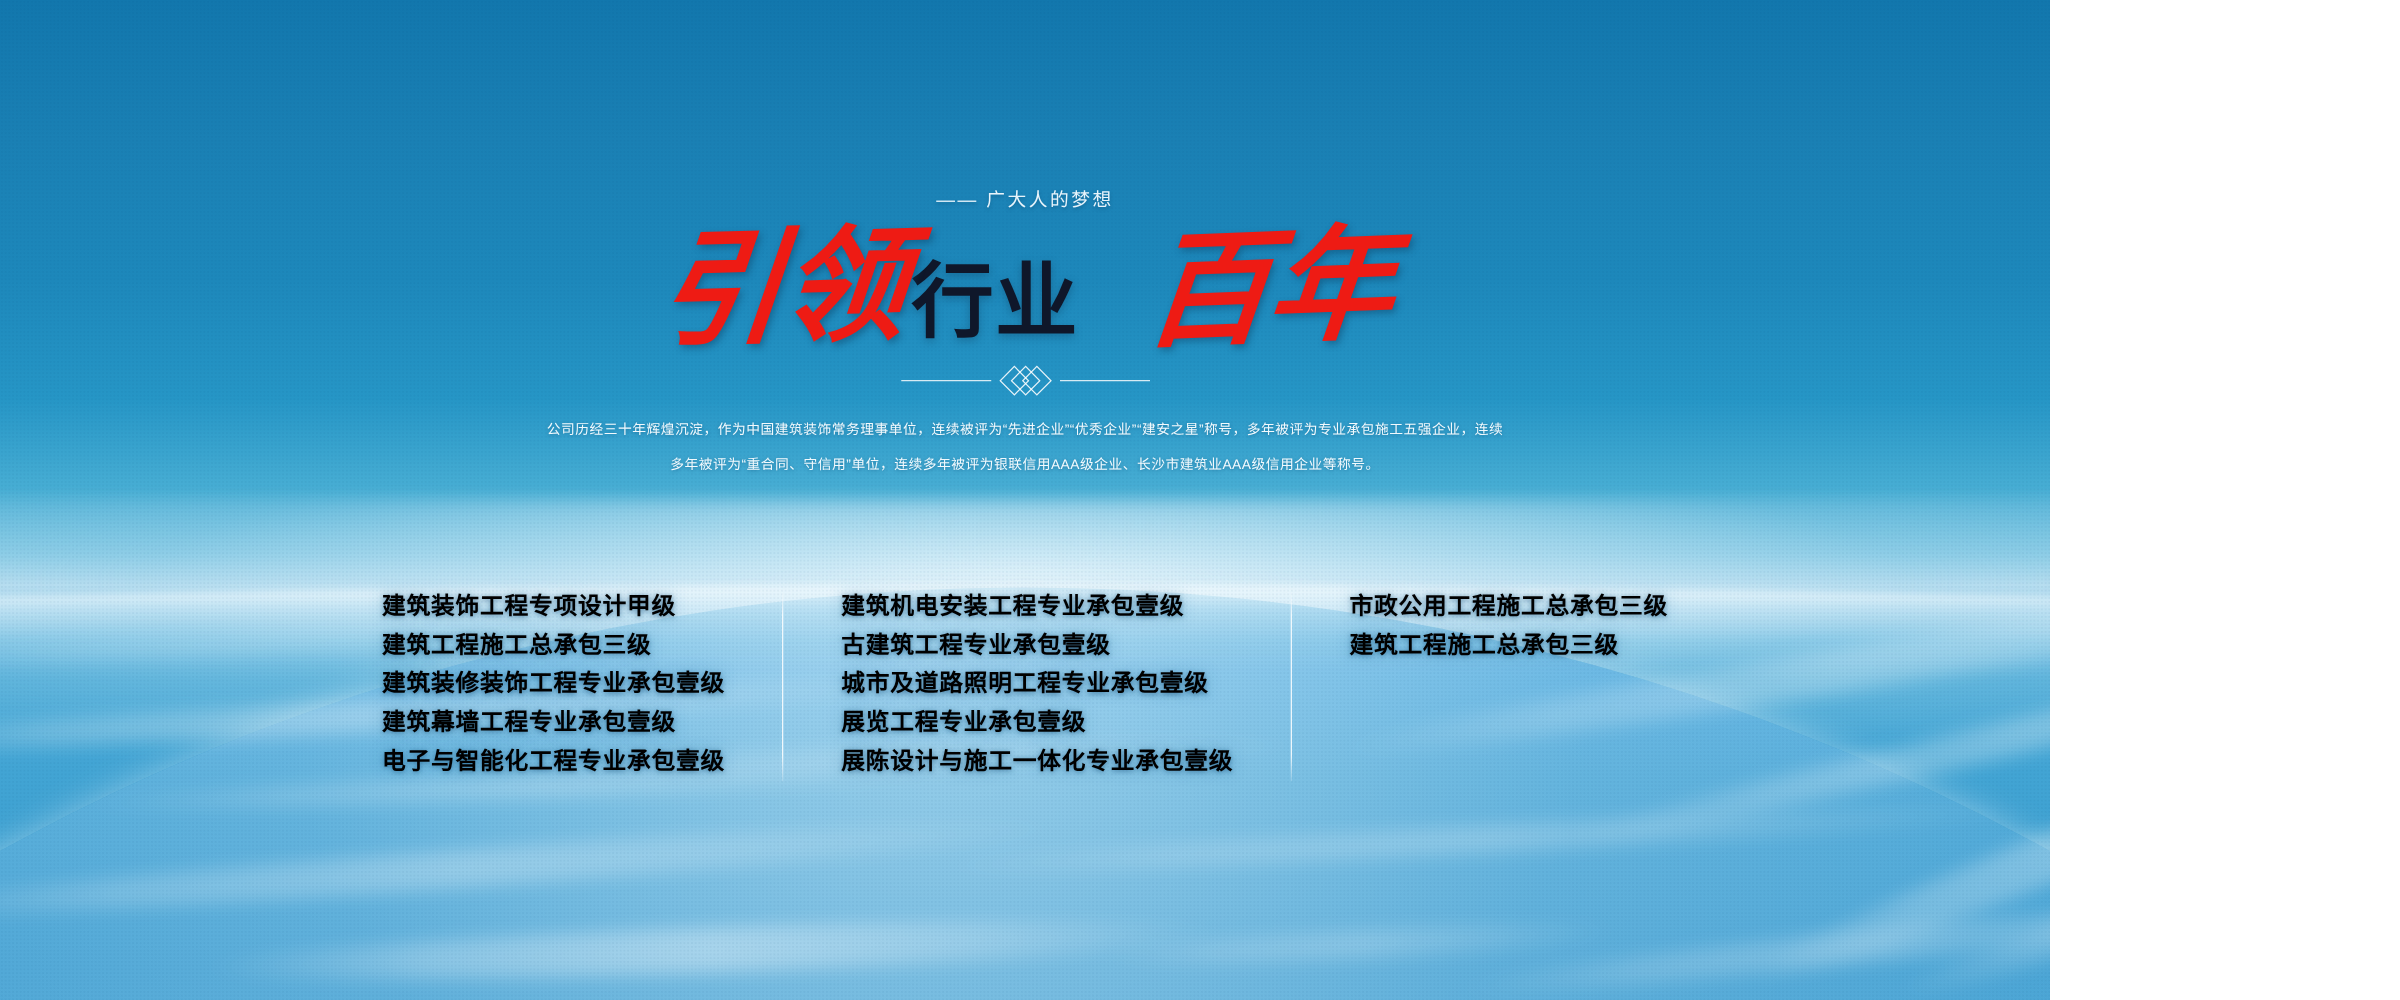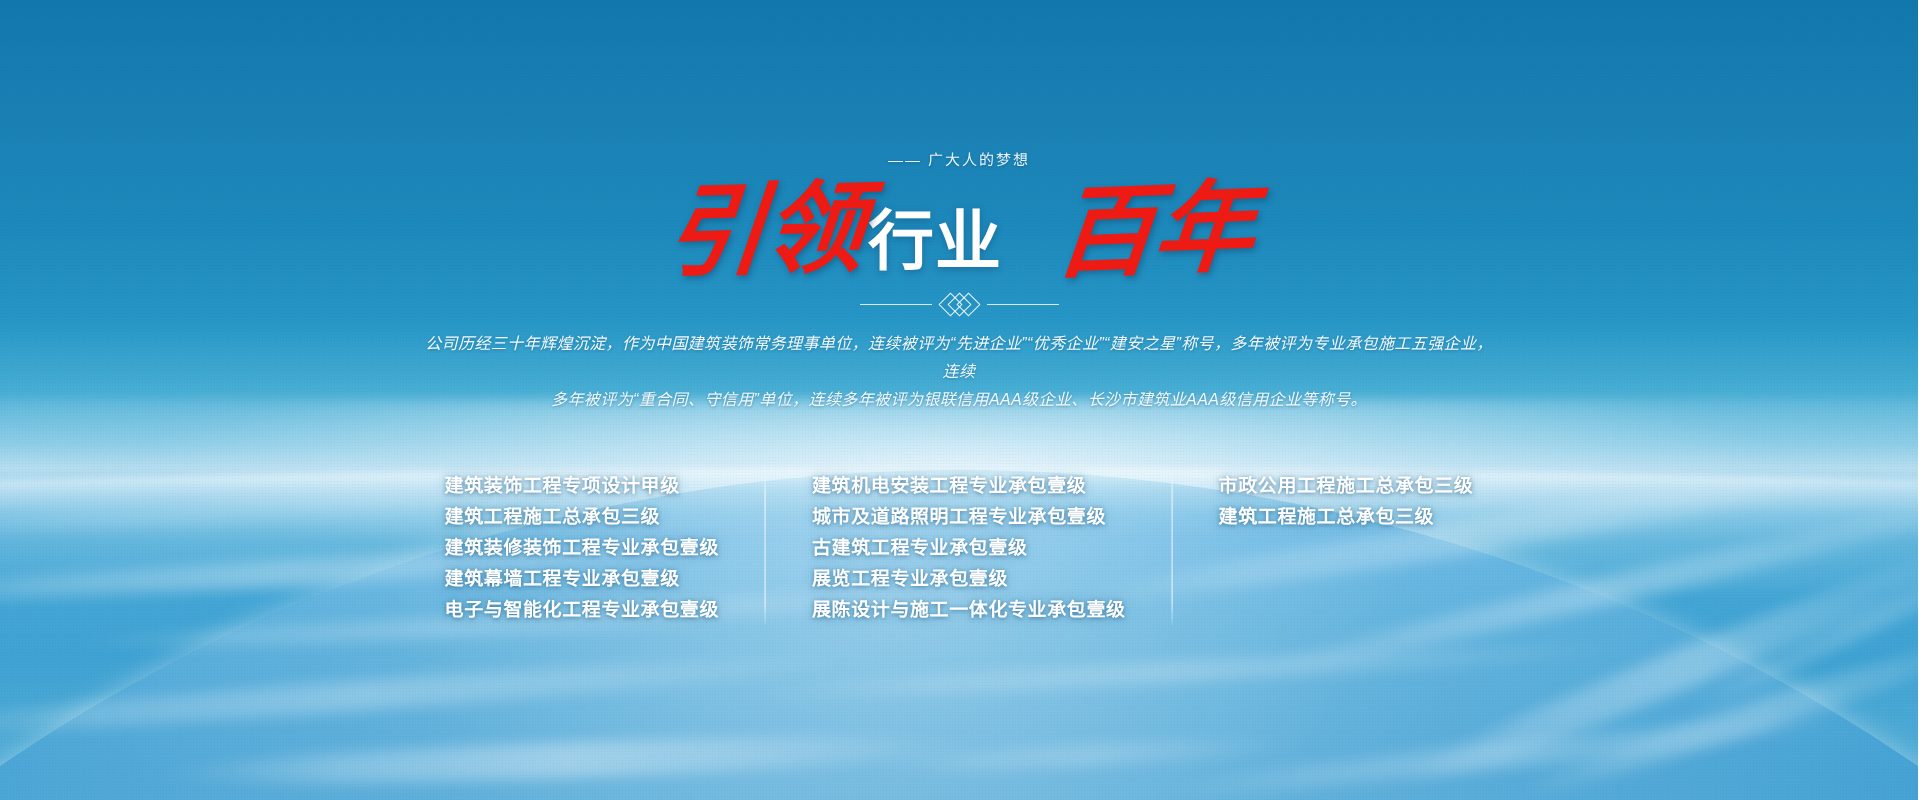--- a/index.html
+++ b/index.html
@@ -8,21 +8,21 @@
   html, body {
     width:1920px;
     height:800px;
     overflow:hidden;
     font-family:"Liberation Sans", "DejaVu Sans", sans-serif;
   }
 
   
   #banner {
     position:relative;
-    width:1918px;
+    width:1640px;
     height:800px;
     overflow:hidden;
     background:#2a8fc0;
   }
 
   
   .sky {
     position:absolute; inset:0;
     background:linear-gradient(to bottom,
       #1277ad  0%,
@@ -161,21 +161,21 @@
     text-shadow:2px 3px 6px rgba(12,64,100,.45);
     transform:skewX(-7deg) rotate(-1.6deg);
     display:inline-block;
   }
   .brush.right { transform:skewX(-8deg) rotate(-2.2deg); }
 
   .solid {
     font-family:"DejaVu Sans", "Liberation Sans", sans-serif;
     font-size:66px;
     font-weight:700;
-    color:#ffffff;
+    color:#0f172a;
     line-height:1;
     letter-spacing:1px;
     text-shadow:0 2px 7px rgba(12,64,100,.40);
     display:inline-block;
     padding:0 6px;
     margin-top:24px;
   }
   .gap { display:inline-block; width:48px; }
 
   
@@ -193,46 +193,45 @@
     border:1px solid rgba(255,255,255,.88);
     transform:rotate(45deg);
     margin:0 -4px;
   }
 
   
   .blurb {
     position:absolute; top:330px; left:50%;
     transform:translateX(-50%);
     width:1070px;
-    font-size:16px;
+    font-size:11px;
     line-height:28px;
     color:#f2fafe;
     text-shadow:0 1px 3px rgba(10,70,110,.42);
     letter-spacing:.4px;
-    font-style:italic;
   }
 
   
   .quals {
     position:absolute; top:470px; left:50%;
     transform:translateX(-50%);
     display:flex;
     align-items:flex-start;
     justify-content:center;
   }
   .qcol {
     padding:0 30px;
     text-align:left;
   }
   .qcol li {
     list-style:none;
     font-size:19px;
     font-weight:700;
     line-height:31px;
-    color:#ffffff;
+    color:#000000;
     letter-spacing:.6px;
     white-space:nowrap;
     text-shadow:0 1px 4px rgba(12,70,112,.55), 0 0 12px rgba(40,120,170,.35);
   }
   .vrule {
     width:1px;
     align-self:stretch;
     min-height:150px;
     background:linear-gradient(to bottom,
       rgba(255,255,255,.12) 0%,
@@ -304,22 +303,22 @@
         <li>建筑工程施工总承包三级</li>
         <li>建筑装修装饰工程专业承包壹级</li>
         <li>建筑幕墙工程专业承包壹级</li>
         <li>电子与智能化工程专业承包壹级</li>
       </ul>
 
       <span class="vrule"></span>
 
       <ul class="qcol">
         <li>建筑机电安装工程专业承包壹级</li>
+        <li>古建筑工程专业承包壹级</li>
         <li>城市及道路照明工程专业承包壹级</li>
-        <li>古建筑工程专业承包壹级</li>
         <li>展览工程专业承包壹级</li>
         <li>展陈设计与施工一体化专业承包壹级</li>
       </ul>
 
       <span class="vrule"></span>
 
       <ul class="qcol">
         <li>市政公用工程施工总承包三级</li>
         <li>建筑工程施工总承包三级</li>
       </ul>

